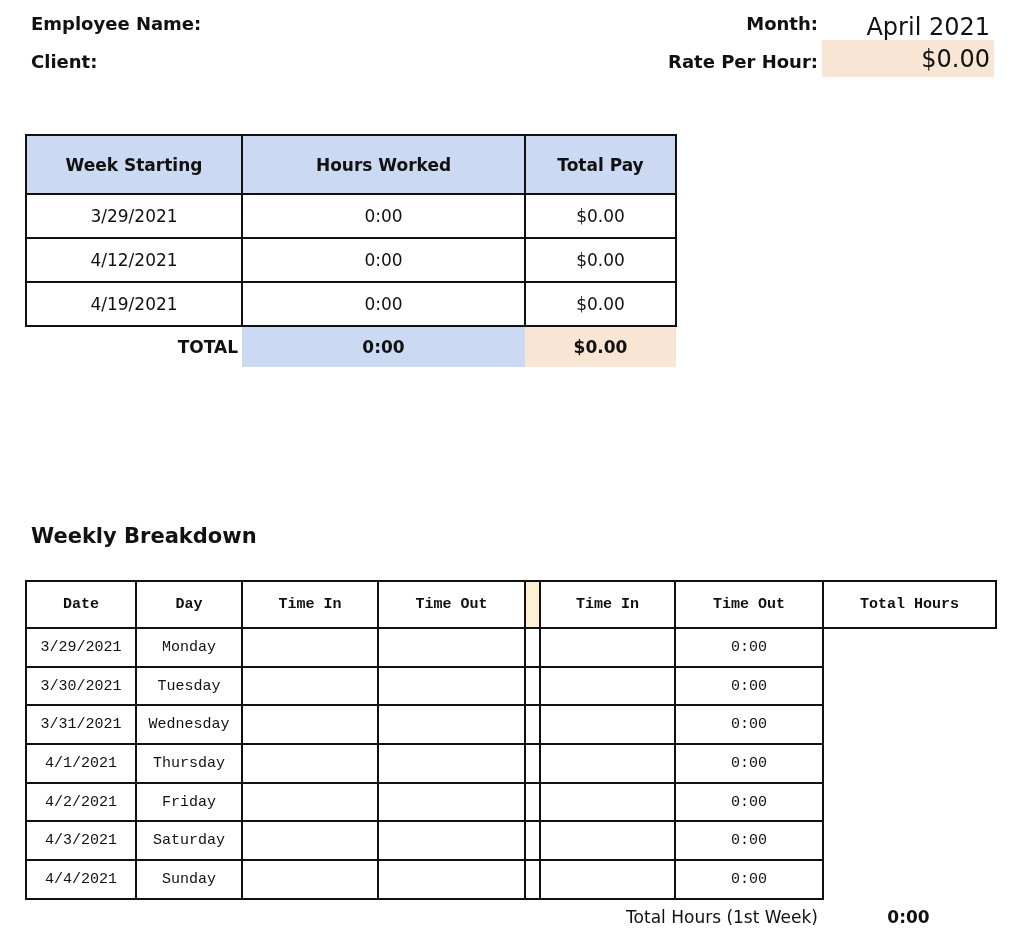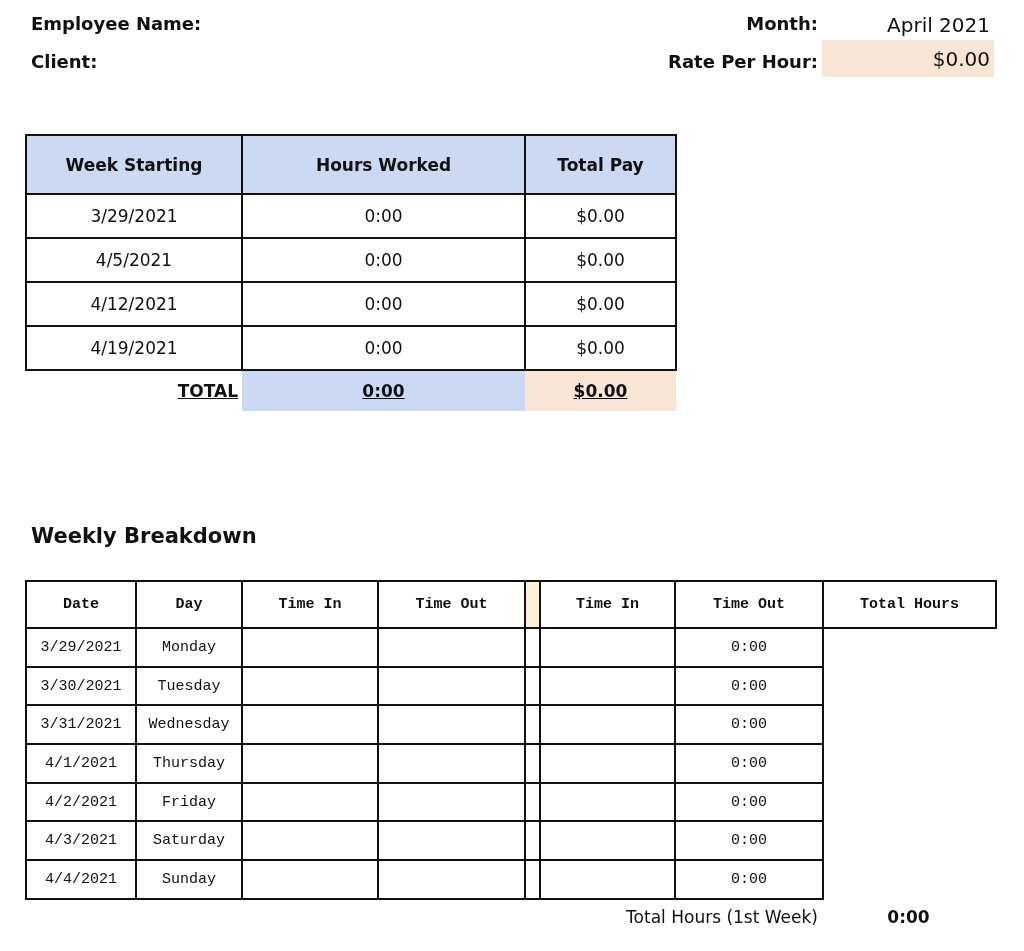--- a/index.html
+++ b/index.html
@@ -1,38 +1,38 @@
 <!DOCTYPE html>
 <html><head>
 <meta charset="utf-8">
 <style>
   * { box-sizing: border-box; margin: 0; padding: 0; }
   html, body { width: 1024px; height: 951px; background: #ffffff; overflow: hidden; }
   body { position: relative; font-family: "DejaVu Sans", sans-serif; color: #111; }
 
   .abs { position: absolute; }
   .lbl-bold { font-weight: bold; font-size: 18px; }
-  .val { font-size: 20px; }
+  .val { font-size: 24px; }
 
   
   #emp-label { left: 31px; top: 13px; }
   #client-label { left: 31px; top: 51px; }
   #month-label { right: 206px; top: 13px; text-align: center; }
   #month-value { right: 34px; top: 13px; text-align: right; }
   #rate-label { right: 206px; top: 51px; text-align: right; }
   #rate-cell { left: 822px; top: 40px; width: 172px; height: 37px; background: #F8E5D3;
                display: flex; align-items: center; justify-content: flex-end; padding-right: 4px; }
 
   
   table { border-collapse: collapse; table-layout: fixed; }
   #summary { left: 25px; top: 134px; width: 650px; font-size: 17px; }
   #summary th, #summary td { border: 2px solid #111; text-align: center; vertical-align: middle; }
   #summary th { background: #CBD9F2; height: 59px; font-weight: bold; }
   #summary td { height: 44px; }
-  #summary tr.total td { border: none; height: 41px; font-weight: bold; text-decoration: underline; }
+  #summary tr.total td { border: none; height: 41px; font-weight: bold; }
   #summary tr.total td.tlabel { text-align: right; padding-right: 4px; background: #fff; }
   #summary tr.total td.thours { background: #CBD9F2; }
   #summary tr.total td.tpay { background: #F8E5D3; }
 
   #wb-title { left: 31px; top: 524px; font-size: 21px; font-weight: bold; }
 
   
   #breakdown { left: 25px; top: 580px; width: 970px; font-size: 15px; font-family: Liberation Mono, monospace; }
   #breakdown th, #breakdown td { border: 2px solid #111; text-align: center; vertical-align: middle; white-space: nowrap; overflow: hidden; }
   #breakdown th { height: 47px; font-weight: bold; background: #fff; }
@@ -63,25 +63,20 @@
   <thead>
     <tr>
       <th>Week Starting</th>
       <th>Hours Worked</th>
       <th>Total Pay</th>
     </tr>
   </thead>
   <tbody>
     <tr>
       <td>3/29/2021</td>
-      <td>0:00</td>
-      <td>$0.00</td>
-    </tr>
-    <tr>
-      <td>4/5/2021</td>
       <td>0:00</td>
       <td>$0.00</td>
     </tr>
     <tr>
       <td>4/12/2021</td>
       <td>0:00</td>
       <td>$0.00</td>
     </tr>
     <tr>
       <td>4/19/2021</td>

